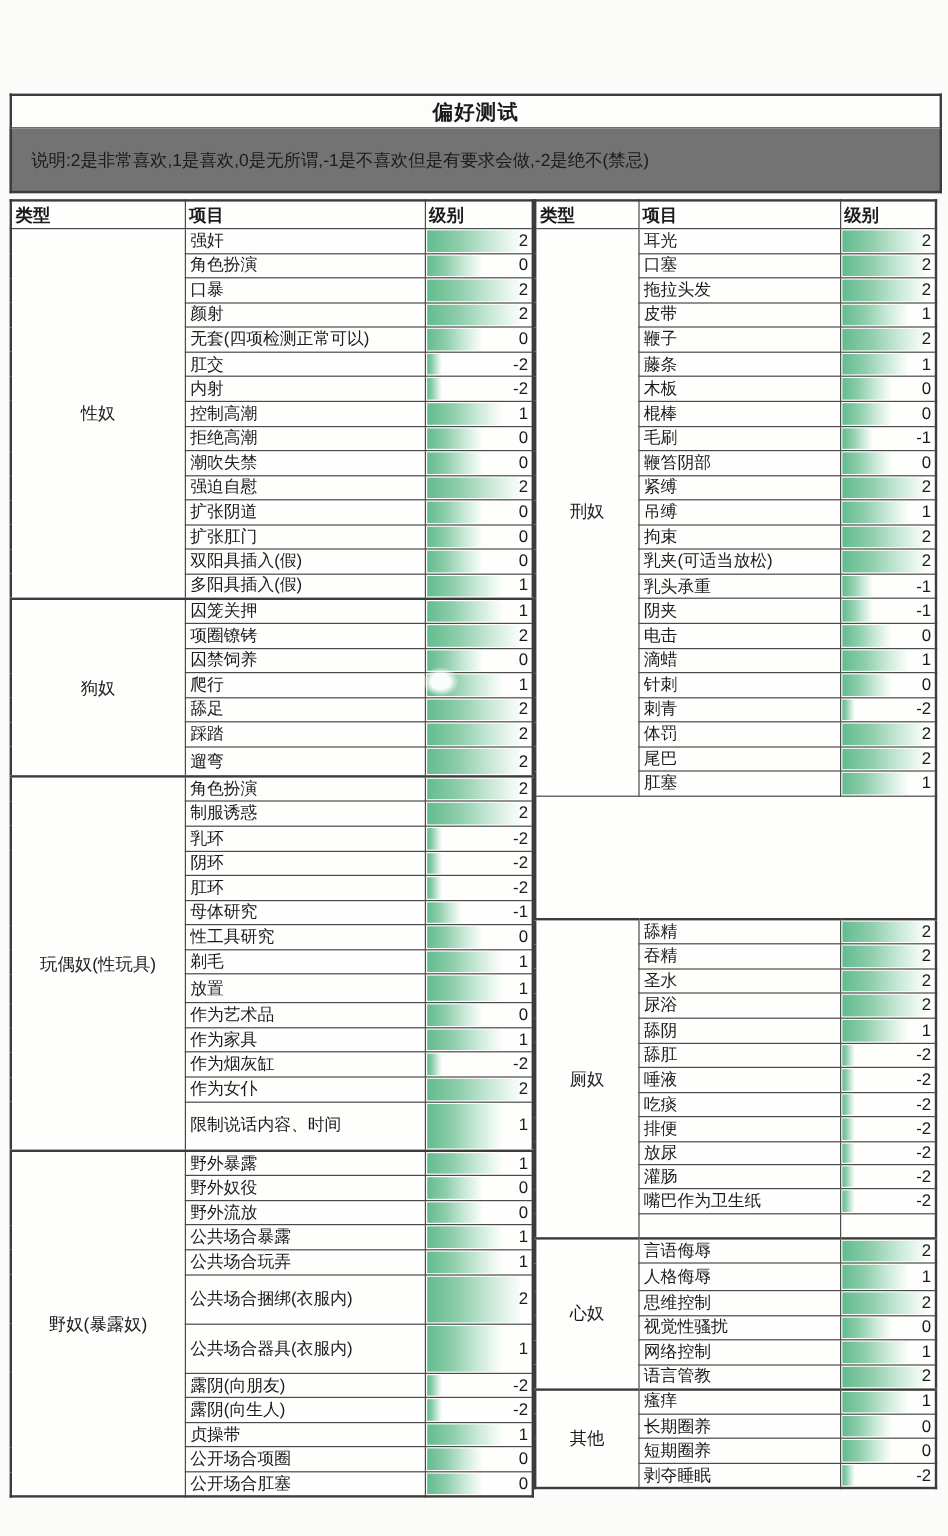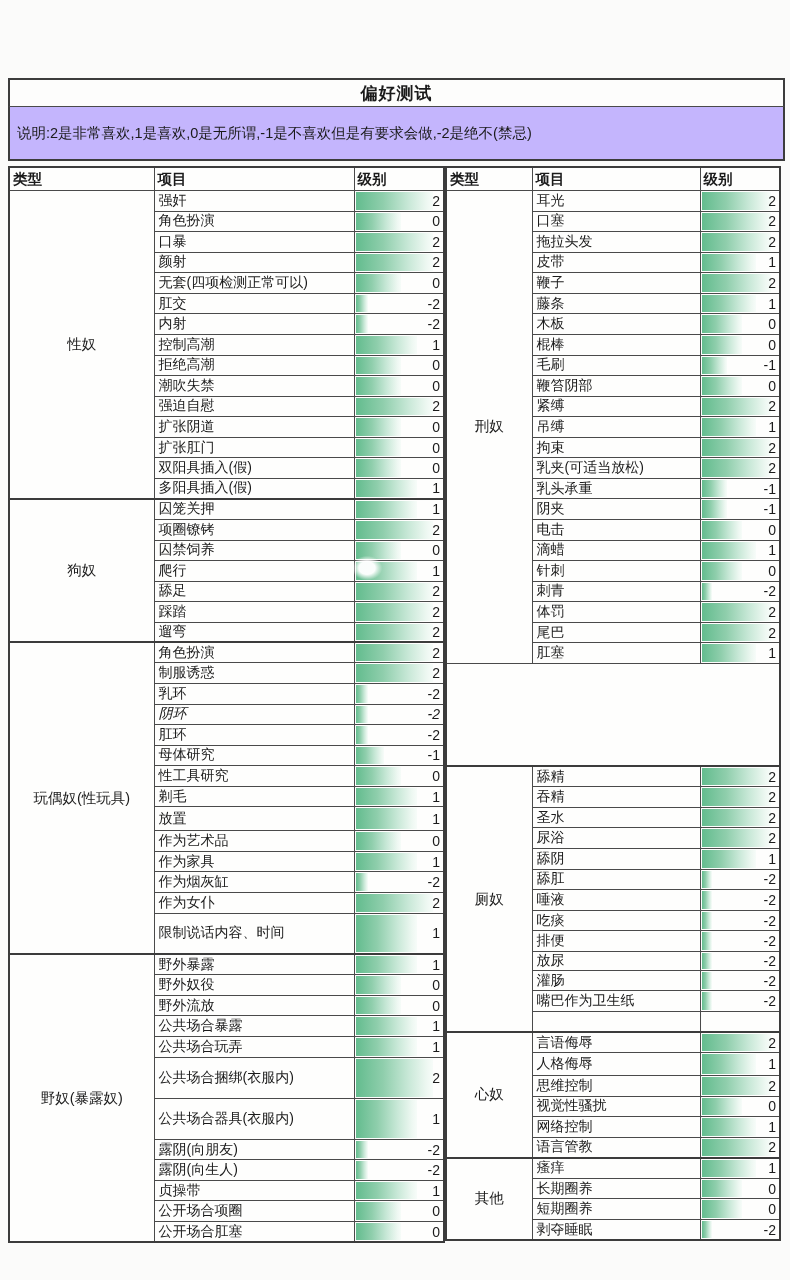--- a/index.html
+++ b/index.html
@@ -10,21 +10,21 @@
   }
   .sheet { position:absolute; left:8px; top:78px; width:777px; }
   .title-box {
     border:2px solid #3c3c3c; border-bottom:1px solid #4a4a4a;
     height:26px; display:flex; align-items:center; justify-content:center;
     font-weight:bold; font-size:17px; letter-spacing:1px; background:#fdfdfc;
   }
   .note-box {
     border:2px solid #3c3c3c; border-top:none;
     height:52px; display:flex; align-items:center;
-    font-size:14.5px; padding:0 7px; background:#c4b5fd;
+    font-size:14.5px; padding:0 16px; background:#737373;
   }
   .gap { height:5px; }
   .tables { display:flex; align-items:flex-start; }
   table { border-collapse:collapse; table-layout:fixed; border:2px solid #3c3c3c; background:#fefefd; }
   td, th { border:1px solid #4a4a4a; padding:0; overflow:hidden; }
   thead th {
     font-weight:bold; text-align:left; font-size:14.5px;
     padding:0 0 0 3px; height:22px; white-space:nowrap;
   }
   tr.group-start td { border-top:2px solid #3c3c3c; }
@@ -148,38 +148,38 @@
               <td class="level-cell"><div class="level-bar" style="width: 69.5%;"></div><span class="level-num">1</span></td>
             </tr>
             <tr style="height: 20.57px;">
               <td class="item-cell">舔足</td>
               <td class="level-cell"><div class="level-bar" style="width: 88%;"></div><span class="level-num">2</span></td>
             </tr>
             <tr style="height: 20.57px;">
               <td class="item-cell">踩踏</td>
               <td class="level-cell"><div class="level-bar" style="width: 88%;"></div><span class="level-num">2</span></td>
             </tr>
-            <tr style="height: 20px; padding-left: 35px;">
+            <tr style="height: 25px; padding-left: 35px;">
               <td class="item-cell">遛弯</td>
               <td class="level-cell"><div class="level-bar" style="width: 88%;"></div><span class="level-num">2</span></td>
             </tr>
             <tr class="group-start" style="height: 20.57px;">
               <td class="type-cell" rowspan="14">玩偶奴(性玩具)</td>
               <td class="item-cell">角色扮演</td>
               <td class="level-cell"><div class="level-bar" style="width: 88%;"></div><span class="level-num">2</span></td>
             </tr>
             <tr style="height: 20.57px;">
               <td class="item-cell">制服诱惑</td>
               <td class="level-cell"><div class="level-bar" style="width: 88%;"></div><span class="level-num">2</span></td>
             </tr>
             <tr style="height: 20.57px;">
               <td class="item-cell">乳环</td>
               <td class="level-cell"><div class="level-bar" style="width: 14%;"></div><span class="level-num">-2</span></td>
             </tr>
-            <tr style="height: 20.57px; font-style: italic;">
+            <tr style="height: 20.57px;">
               <td class="item-cell">阴环</td>
               <td class="level-cell"><div class="level-bar" style="width: 14%;"></div><span class="level-num">-2</span></td>
             </tr>
             <tr style="height: 20.57px;">
               <td class="item-cell">肛环</td>
               <td class="level-cell"><div class="level-bar" style="width: 14%;"></div><span class="level-num">-2</span></td>
             </tr>
             <tr style="height: 20.57px;">
               <td class="item-cell">母体研究</td>
               <td class="level-cell"><div class="level-bar" style="width: 32.5%;"></div><span class="level-num">-1</span></td>

